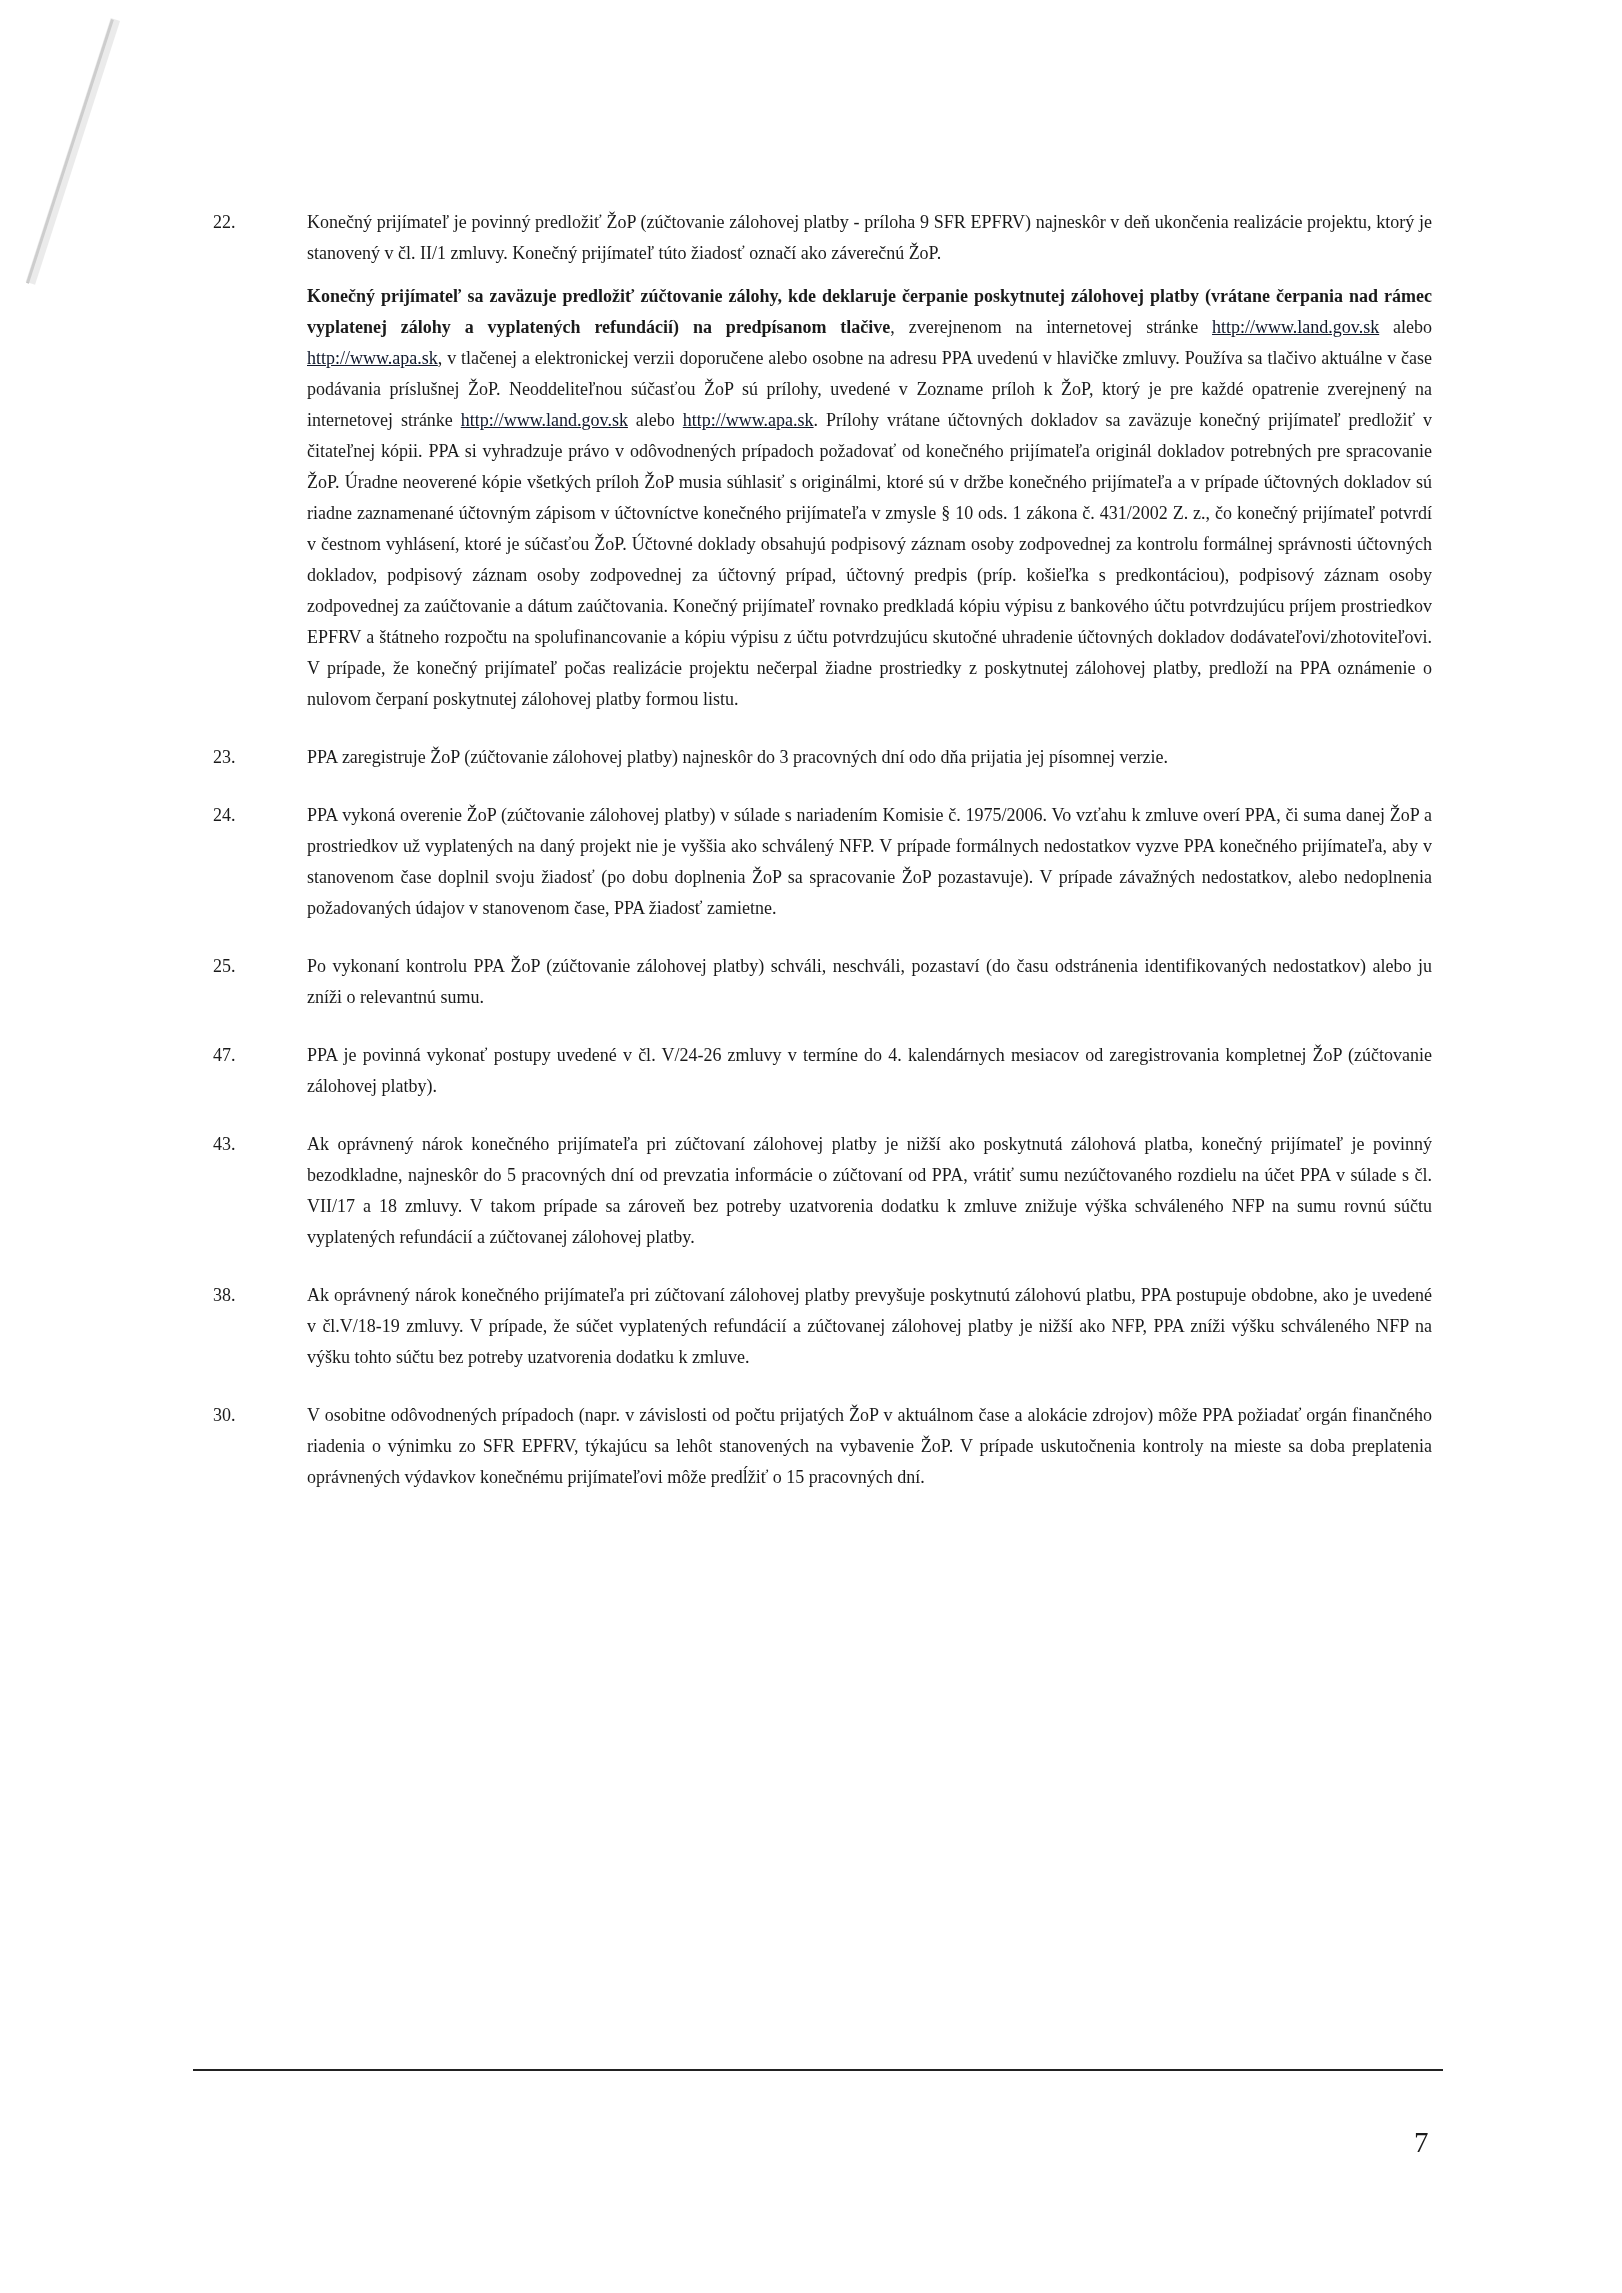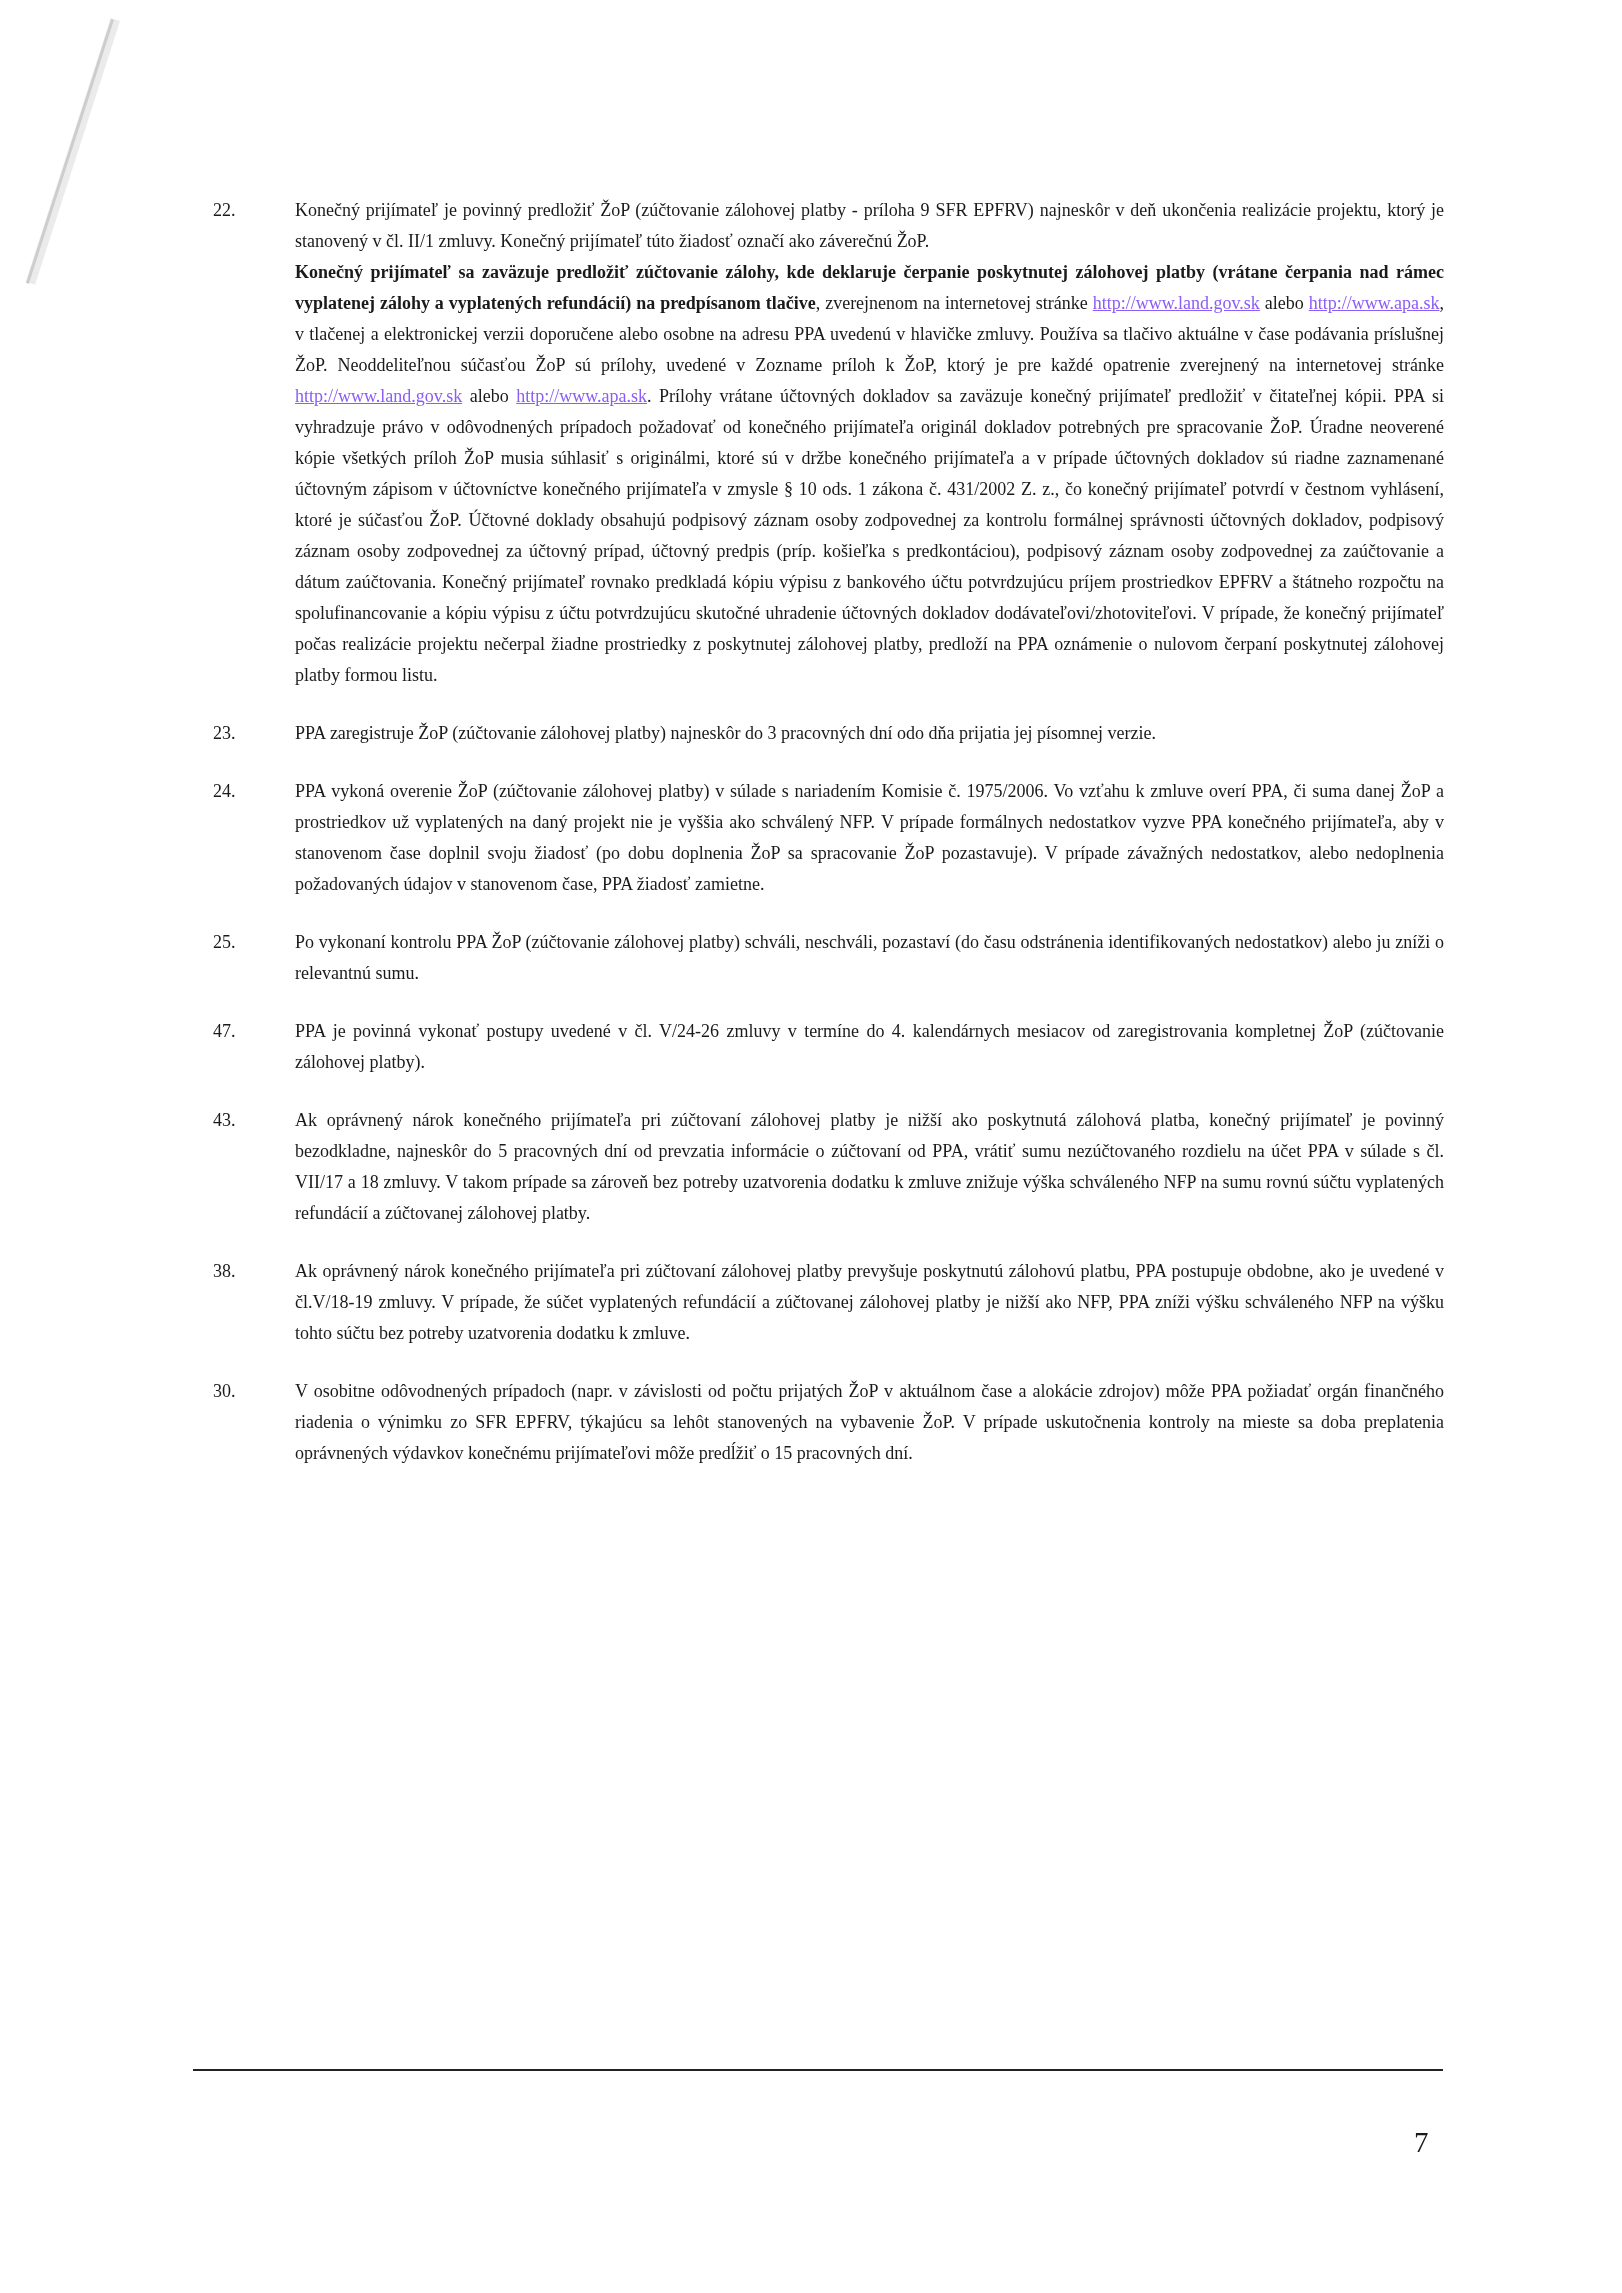--- a/index.html
+++ b/index.html
@@ -16,23 +16,23 @@
   .content {
     position: absolute; left: 213px; top: 195px; width: 1231px;
   }
   .item {
     position: relative; padding-left: 82px; margin-bottom: 27px;
     font-size: 18px; line-height: 31px; text-align: justify;
   }
   .item .num {
     position: absolute; left: 0; top: 0;
   }
-  .item p { margin: 0; text-align: justify; }
+  .item p { margin: 12px; text-align: justify; }
   .bold { font-weight: bold; }
-  a.link { color: #8b5cf6; text-decoration: underline; }
+  a.link { color: #0f172a; text-decoration: underline; }
   .rule {
     position: absolute; left: 193px; top: 2069px; width: 1250px; height: 2px;
     background: #222;
   }
   .page-number {
     position: absolute; left: 1414px; top: 2126px; font-size: 29px;
   }
 </style>
 </head>
 <body>

